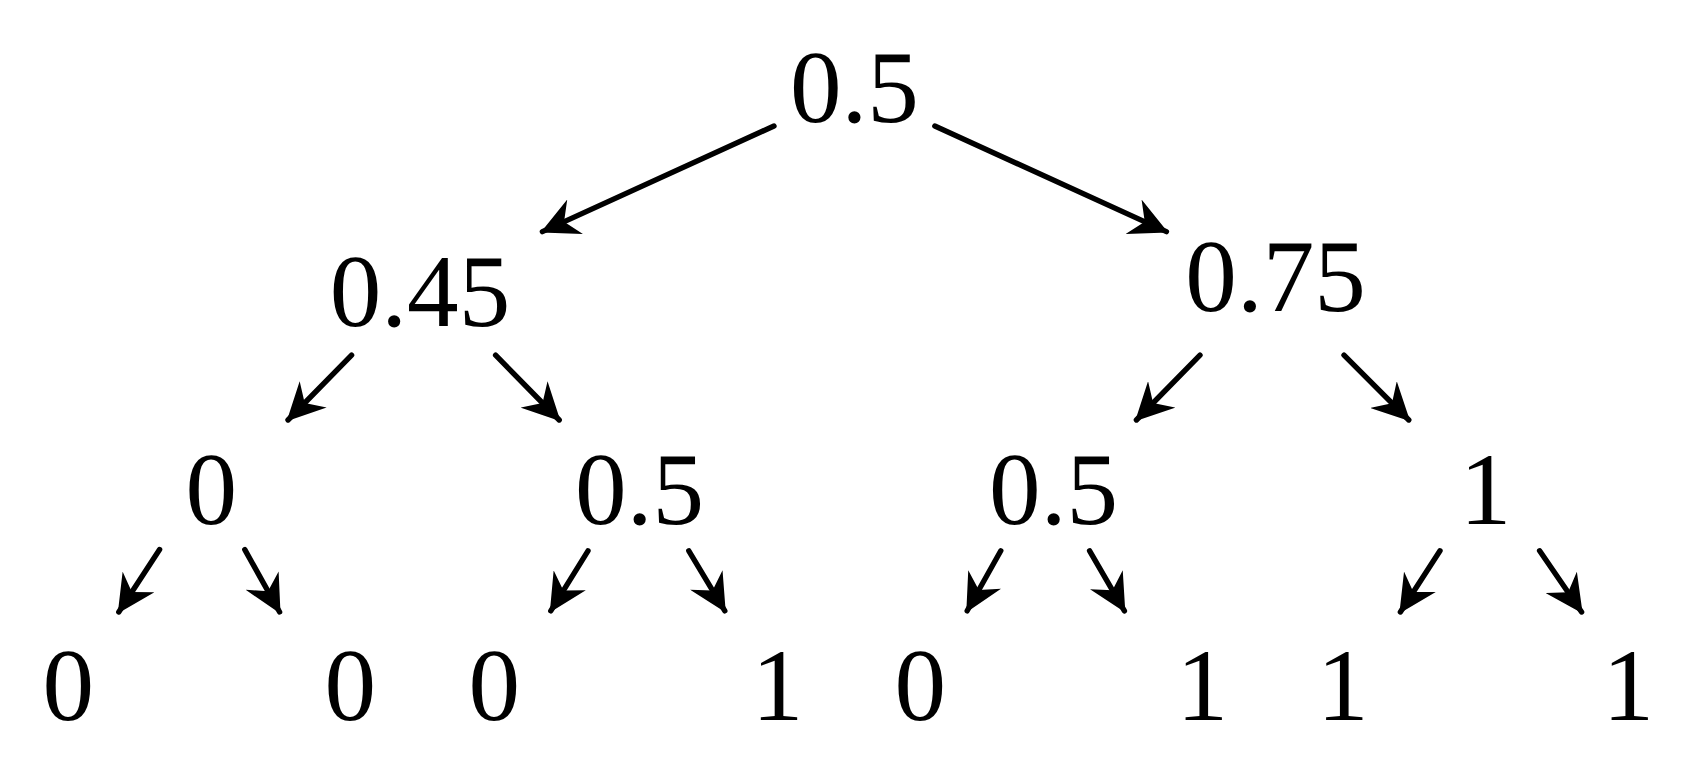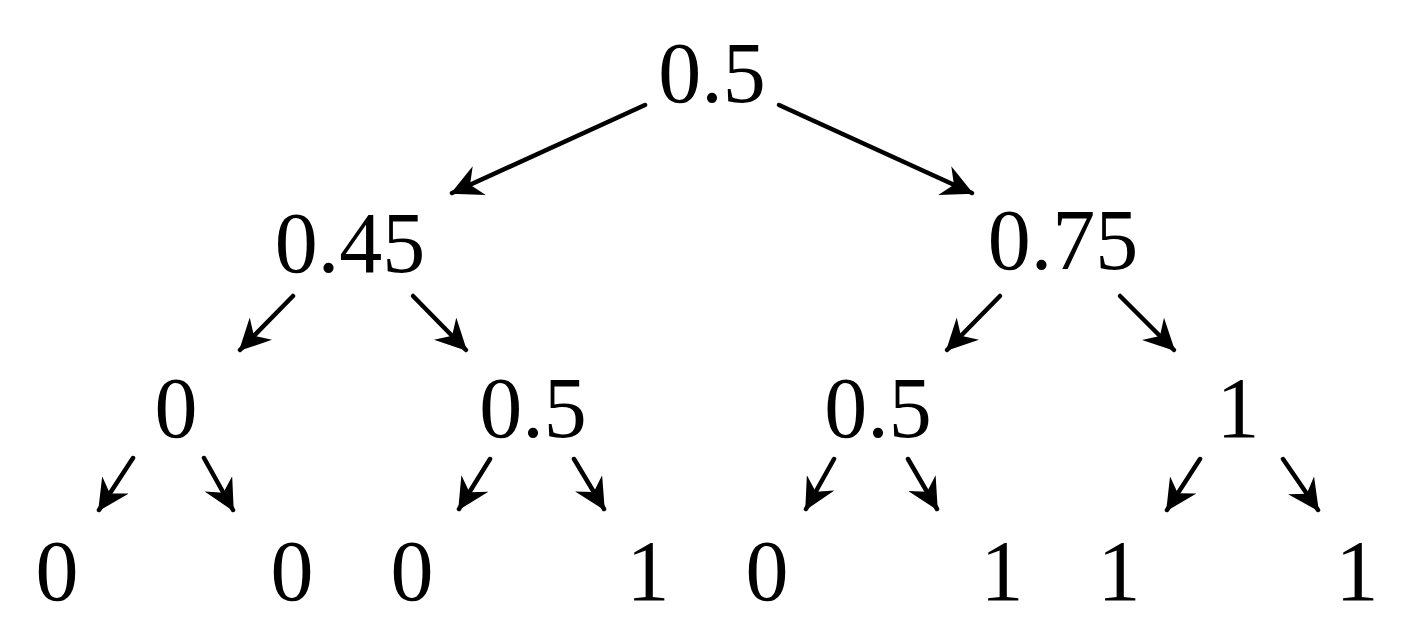--- a/index.html
+++ b/index.html
@@ -50,21 +50,21 @@
         <line x1="574" y1="459" x2="604" y2="509" stroke="#000000" stroke-width="4.5" stroke-linecap="round" marker-end="url(#arrowhead)"></line>
         <line x1="834" y1="459" x2="806" y2="509" stroke="#000000" stroke-width="4.5" stroke-linecap="round" marker-end="url(#arrowhead)"></line>
         <line x1="908" y1="459" x2="937" y2="509" stroke="#000000" stroke-width="4.5" stroke-linecap="round" marker-end="url(#arrowhead)"></line>
         <line x1="1200" y1="459" x2="1167" y2="510" stroke="#000000" stroke-width="4.5" stroke-linecap="round" marker-end="url(#arrowhead)"></line>
         <line x1="1283" y1="459" x2="1318" y2="510" stroke="#000000" stroke-width="4.5" stroke-linecap="round" marker-end="url(#arrowhead)"></line>
       </g>
   </svg>
   <div id="node-layer">
       <div class="node" style="left: 712px; top: 73px;">0.5</div>
       <div class="node" style="left: 350px; top: 243px;">0.45</div>
-      <div class="node" style="left: 1063px; top: 240px;">0.75</div>
+      <div class="node" style="left: 1063px; top: 230px;">0.75</div>
       <div class="node" style="left: 176px; top: 408px;">0</div>
       <div class="node" style="left: 533px; top: 408px;">0.5</div>
       <div class="node" style="left: 878px; top: 408px;">0.5</div>
       <div class="node" style="left: 1238px; top: 408px;">1</div>
       <div class="node" style="left: 57px; top: 571px;">0</div>
       <div class="node" style="left: 292px; top: 571px;">0</div>
       <div class="node" style="left: 412px; top: 571px;">0</div>
       <div class="node" style="left: 648px; top: 571px;">1</div>
       <div class="node" style="left: 767px; top: 571px;">0</div>
       <div class="node" style="left: 1002px; top: 571px;">1</div>

